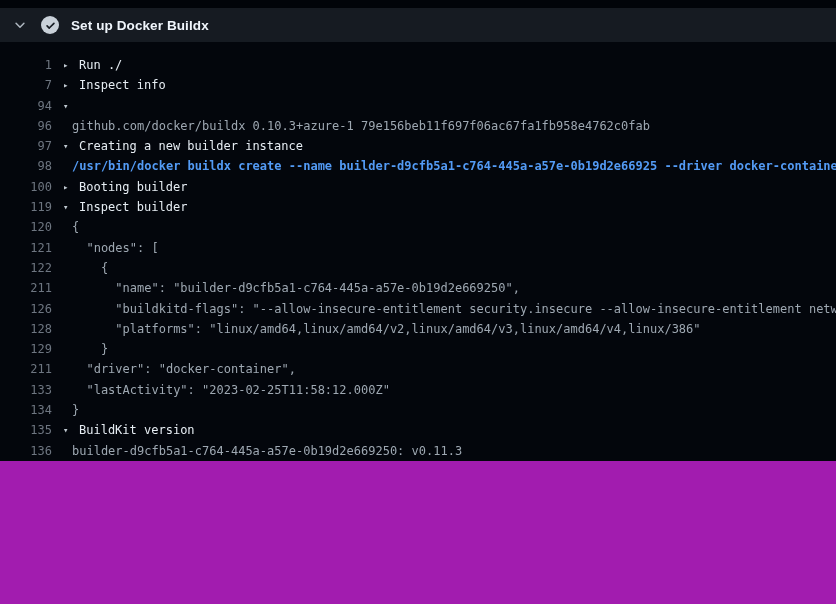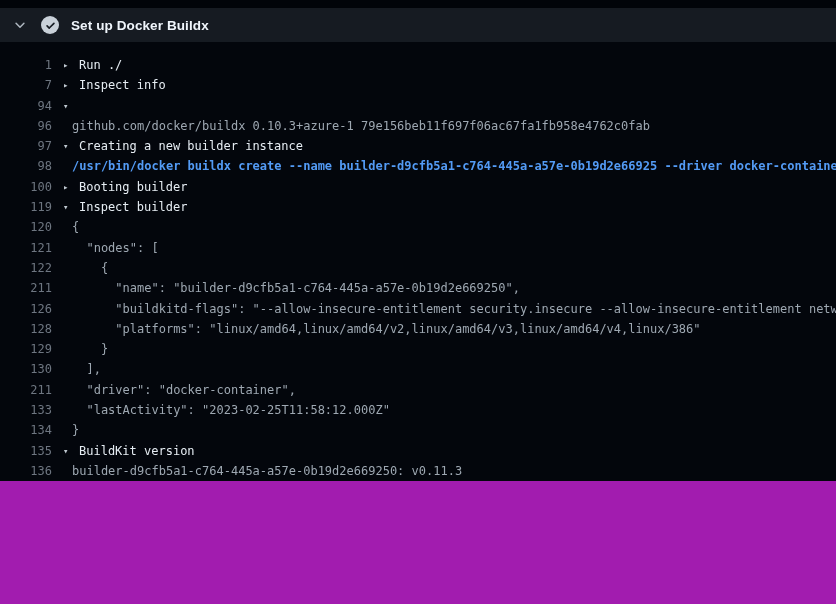--- a/index.html
+++ b/index.html
@@ -198,27 +198,20 @@
       </span>
     </div>
       <div class="line output">
       <span class="ln">129</span>
       <span class="body-col">
         
         <span class="txt">    }</span>
       </span>
     </div>
       <div class="line output">
-      <span class="ln">130</span>
-      <span class="body-col">
-        
-        <span class="txt">  ],</span>
-      </span>
-    </div>
-      <div class="line output">
       <span class="ln">211</span>
       <span class="body-col">
         
         <span class="txt">  "driver": "docker-container",</span>
       </span>
     </div>
       <div class="line output">
       <span class="ln">133</span>
       <span class="body-col">
         

